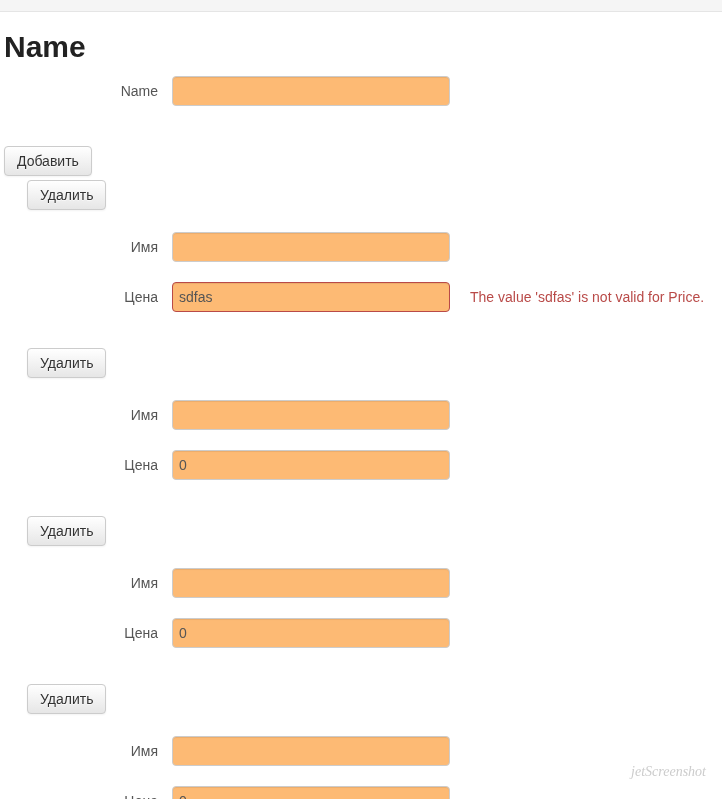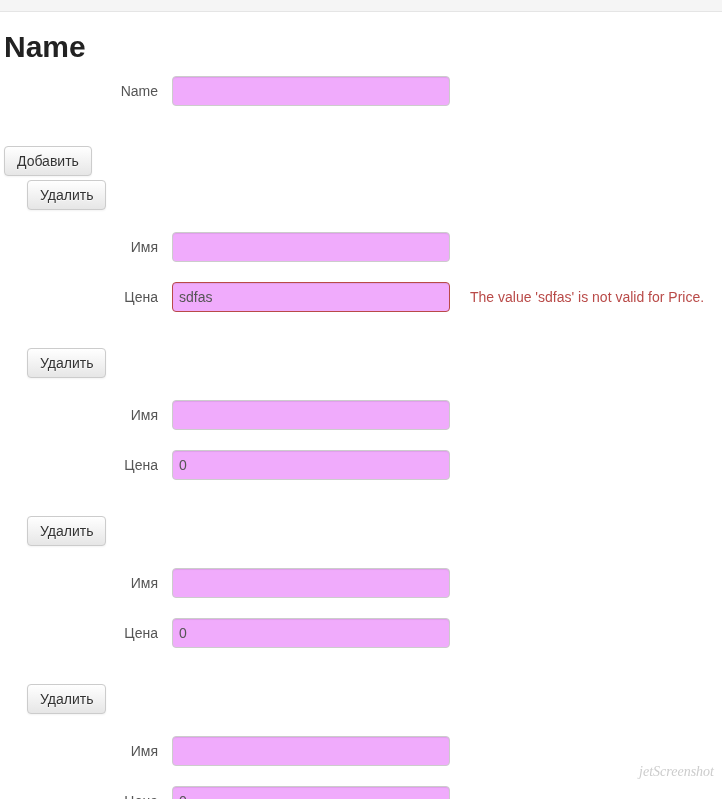--- a/index.html
+++ b/index.html
@@ -63,21 +63,21 @@
       color: #555;
       font-size: 14px;
     }
     .form-input {
       width: 278px;
       height: 30px;
       padding: 4px 6px;
       font-size: 14px;
       line-height: 20px;
       color: #555;
-      background-color: #f0abfc;
+      background-color: #fdba74;
       border: 1px solid #ccc;
       border-radius: 4px;
       box-shadow: inset 0 1px 1px rgba(0,0,0,0.075);
     }
     .form-input.error {
       border-color: #b94a48;
     }
     .validation-msg {
       color: #b94a48;
       font-size: 14px;
@@ -85,21 +85,21 @@
     }
     .delete-btn-wrap {
       margin: 36px 0 0 4px;
       padding-left: 23px;
     }
     .delete-btn-wrap.first {
       margin-top: 2px;
     }
     .watermark {
       position: absolute;
-      right: 8px;
+      right: 16px;
       top: 764px;
       color: #ccc;
       font-style: italic;
       font-size: 14px;
       font-family: cursive;
     }
   </style>
 </head>
 <body>
 

